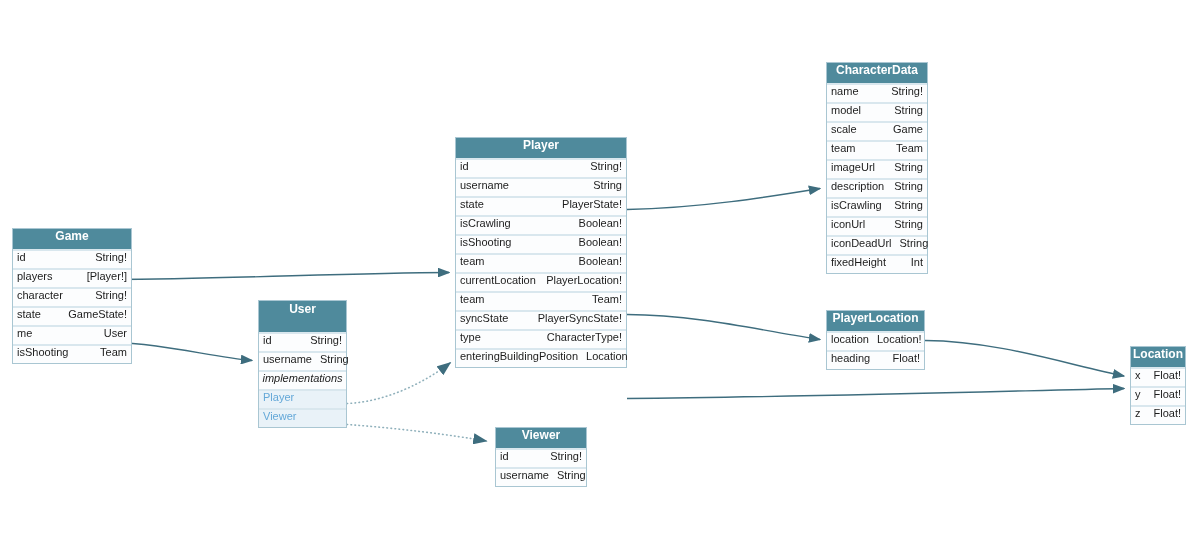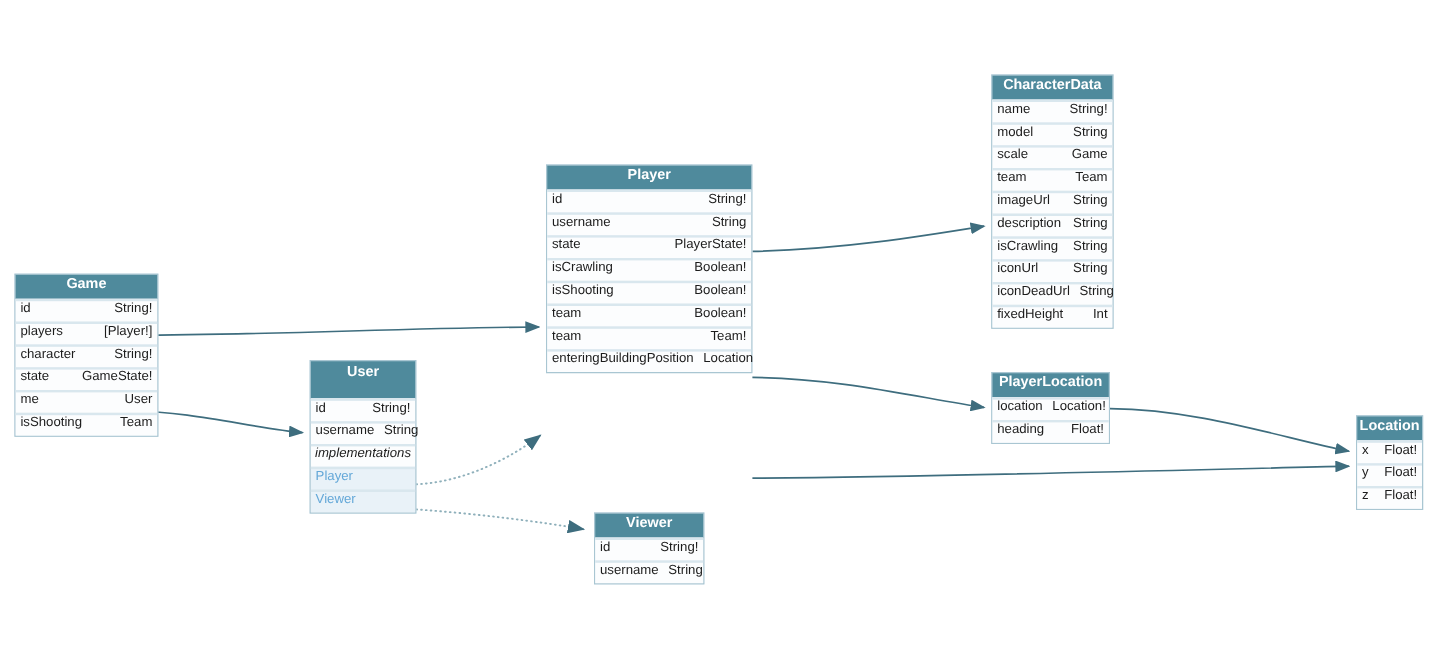--- a/index.html
+++ b/index.html
@@ -127,22 +127,34 @@
         </div>
         <div class="erow">
           <span class="fname">isShooting</span>
           <span class="ftype"><span>Boolean!</span></span>
         </div>
         <div class="erow">
           <span class="fname">team</span>
           <span class="ftype"><span>Boolean!</span></span>
         </div>
         <div class="erow">
+          <span class="fname">currentLocation</span>
+          <span class="ftype"><span class="link">PlayerLocation</span><span>!</span></span>
+        </div>
+        <div class="erow">
           <span class="fname">team</span>
           <span class="ftype"><span>Team!</span></span>
+        </div>
+        <div class="erow">
+          <span class="fname">syncState</span>
+          <span class="ftype"><span>PlayerSyncState!</span></span>
+        </div>
+        <div class="erow">
+          <span class="fname">type</span>
+          <span class="ftype"><span>CharacterType!</span></span>
         </div>
         <div class="erow">
           <span class="fname">enteringBuildingPosition</span>
           <span class="ftype"><span class="link">Location</span></span>
         </div>
       </div>
       <div class="etable" style="left: 495px; top: 427px; width: 92px;">
         <div class="etable-header">
           <span class="t">Viewer</span>
         </div>

